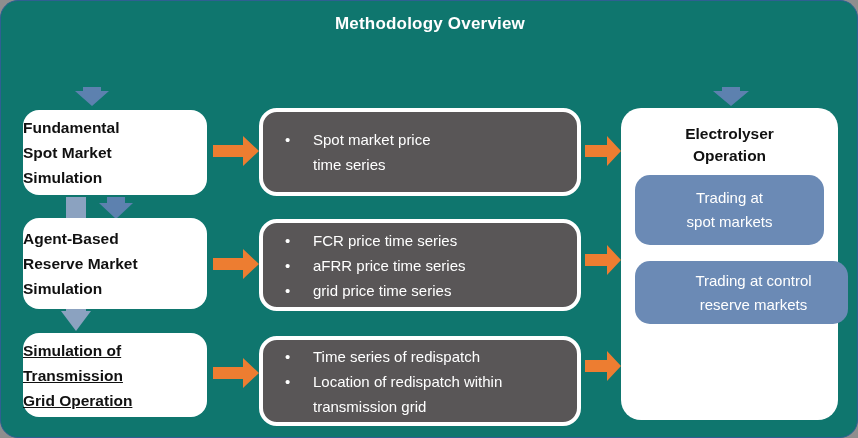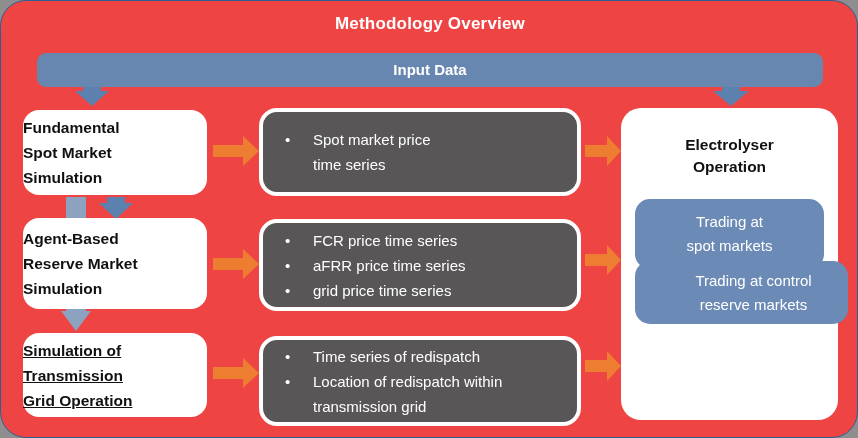--- a/index.html
+++ b/index.html
@@ -5,23 +5,23 @@
   html,body{margin:0;padding:0;}
   body{
     width:858px;height:438px;
     background:#8e8e8e;
     font-family:"Liberation Sans", sans-serif;
     position:relative;
     overflow:hidden;
   }
   .canvas{
     position:absolute;left:0;top:0;width:856px;height:436px;
-    background:#ef4444;
+    background:#0f766e;
     border:1px solid #2f5f92;
-    border-radius:26px;
+    border-radius:18px;
   }
   .ml{white-space:pre-line;}
   .slide-title{
     position:absolute;left:0;top:13px;width:858px;
     text-align:center;color:#ffffff;font-weight:bold;font-size:17px;
     letter-spacing:0.2px;
   }
   .input-bar{
     position:absolute;left:36px;top:52px;width:786px;height:34px;
     background:#6787b0;border-radius:9px;
@@ -51,39 +51,38 @@
     z-index:3;
   }
   .bullet-row{display:flex;}
   .bullet-glyph{width:28px;flex:0 0 28px;text-align:left;padding-left:6px;}
   .panel{
     position:absolute;left:620px;top:107px;width:217px;height:312px;
     background:#ffffff;border-radius:20px;
     z-index:3;box-sizing:border-box;
   }
   .panel-title{
-    margin-top:26px;text-align:center;
+    margin-top:15px;text-align:center;
     color:#111111;font-weight:bold;font-size:15.5px;line-height:22px;
   }
   .sub-box{
     position:absolute;left:14px;width:189px;
     background:#6b8ab5;border-radius:15px;
     color:#ffffff;font-size:15px;line-height:24px;
     display:flex;align-items:center;justify-content:center;text-align:center;
   }
   .z1{z-index:1;} .z2{z-index:2;} .z4{z-index:4;}
 </style>
 </head>
 <body>
 
 <div class="canvas">
 
   <div class="slide-title">Methodology Overview</div>
 
-  <div class="input-bar">Input Data</div>
 
   <div class="arr blue-arrow" style="left:74px;top:86px;">
     <svg width="34" height="19" viewBox="0 0 34 19">
         <polygon points="8,0 26,0 26,4 34,4 17,19 0,4 8,4"></polygon>
       </svg>
   </div>
   <div class="arr blue-arrow" style="left:712px;top:86px;">
     <svg width="36" height="19" viewBox="0 0 36 19">
         <polygon points="9,0 27,0 27,4 36,4 18,19 0,4 9,4"></polygon>
       </svg>
@@ -178,19 +177,19 @@
   </div>
   <div class="arr orange-arrow z4" style="left:584px;top:350px;">
     <svg width="36" height="30" viewBox="0 0 36 30">
         <polygon points="0,9 22,9 22,0 36,15 22,30 22,21 0,21"></polygon>
       </svg>
   </div>
 
   <div class="panel">
     <div class="panel-title ml">Electrolyser
 Operation</div>
-    <div class="sub-box ml" style="top:67px;height:70px;margin-top:24px;">Trading at
+    <div class="sub-box ml" style="top:67px;height:70px;">Trading at
 spot markets</div>
     <div class="sub-box ml" style="top:153px;height:63px;padding-left:24px;">Trading at control
 reserve markets</div>
   </div>
 
 </div>
 
 </body></html>

